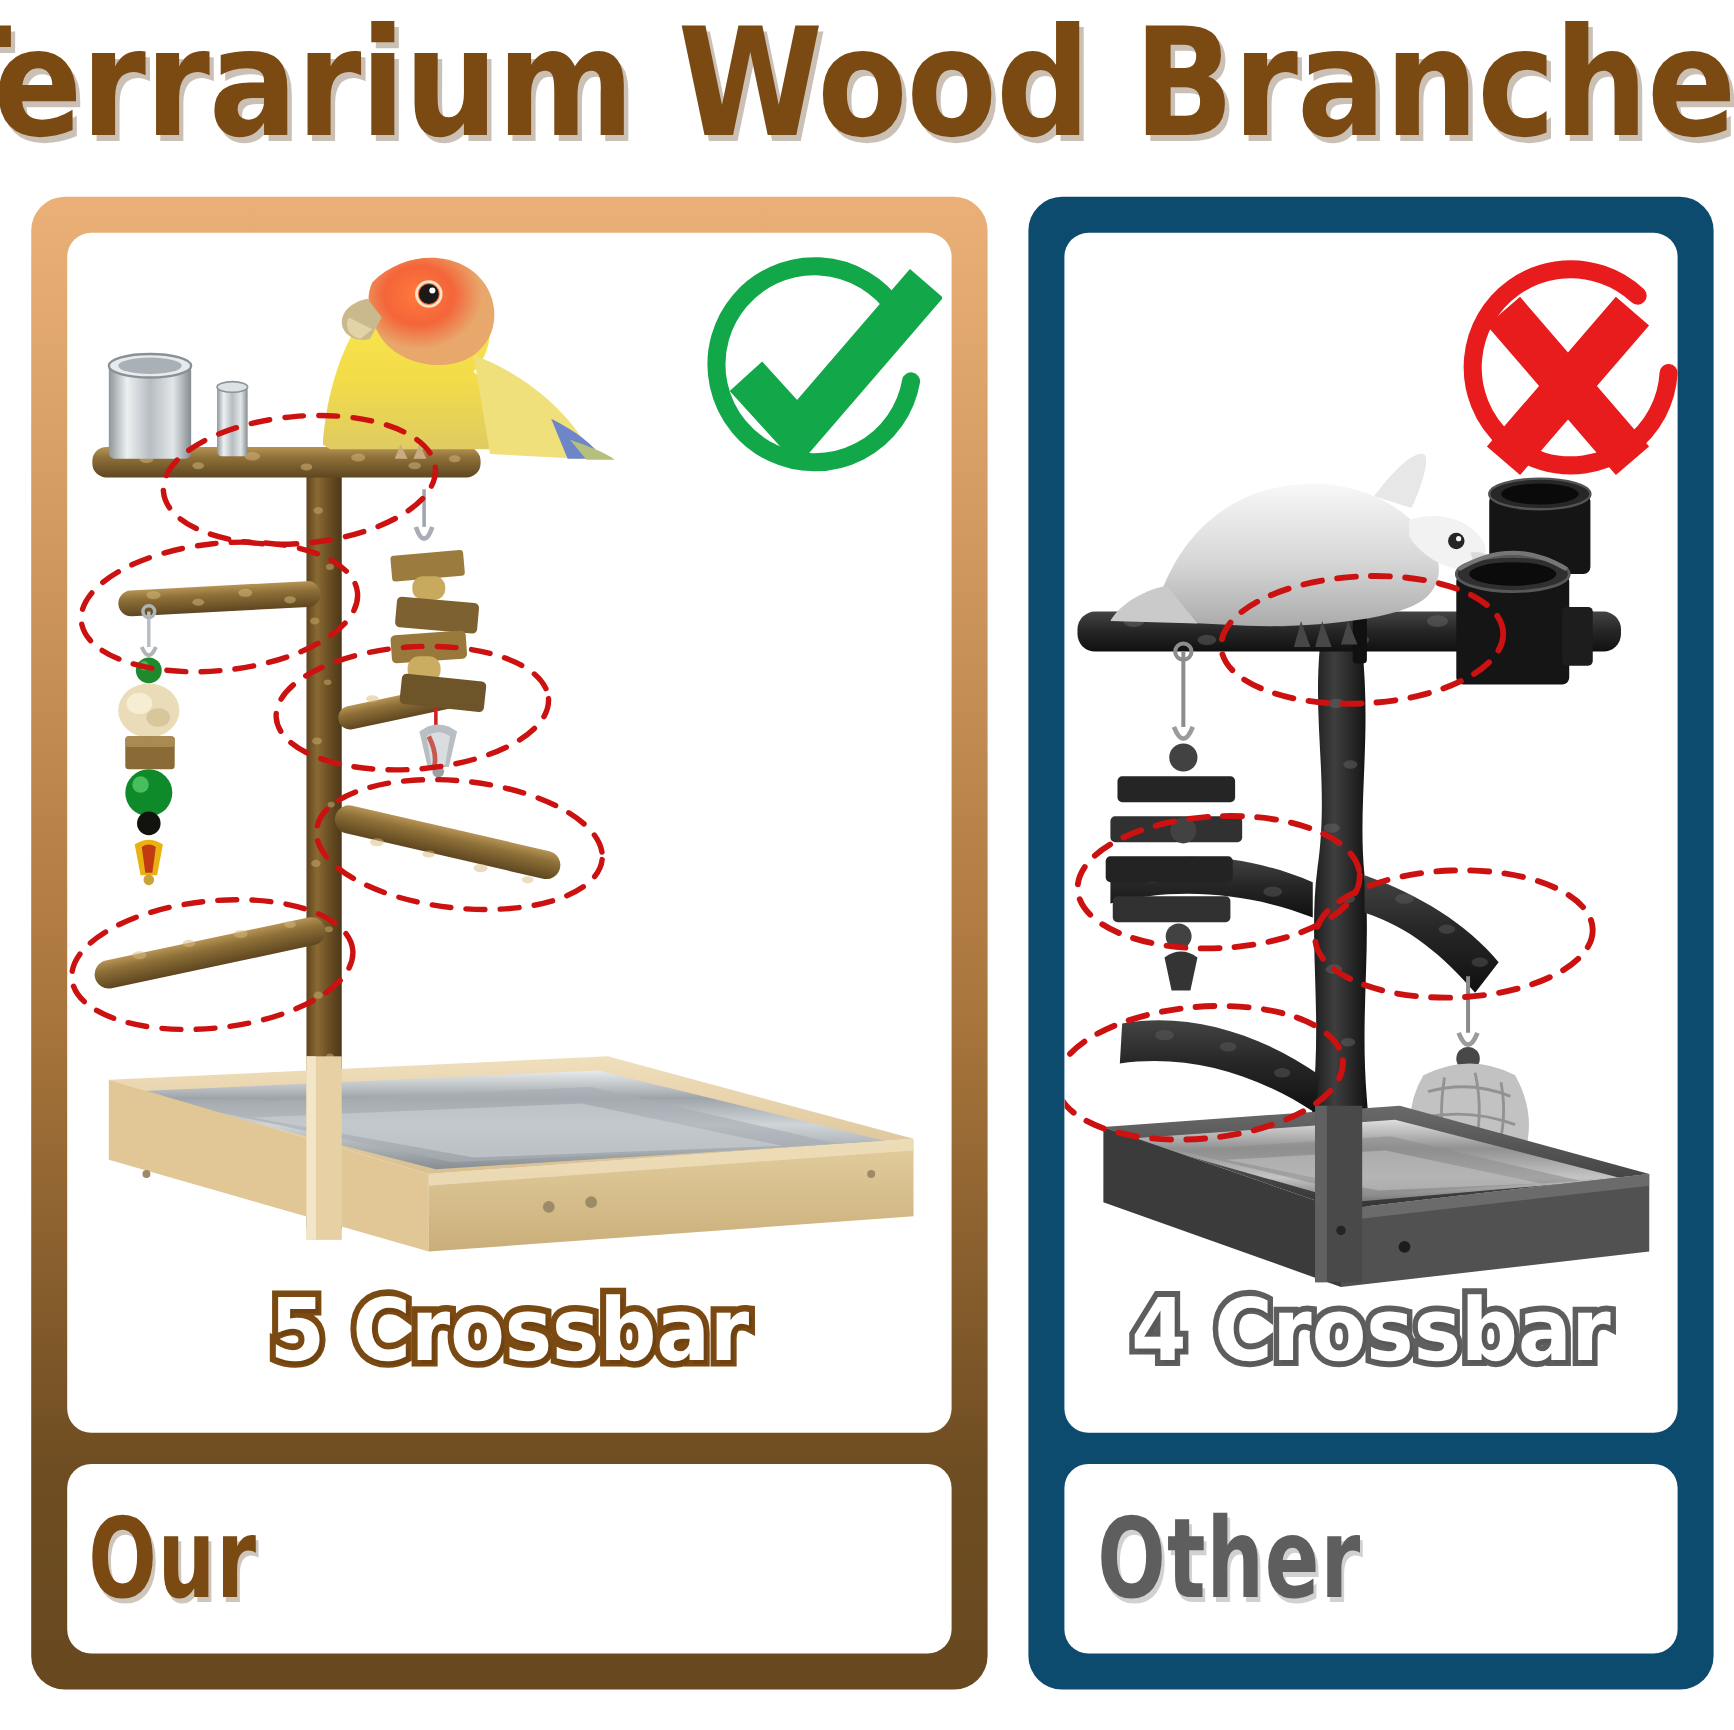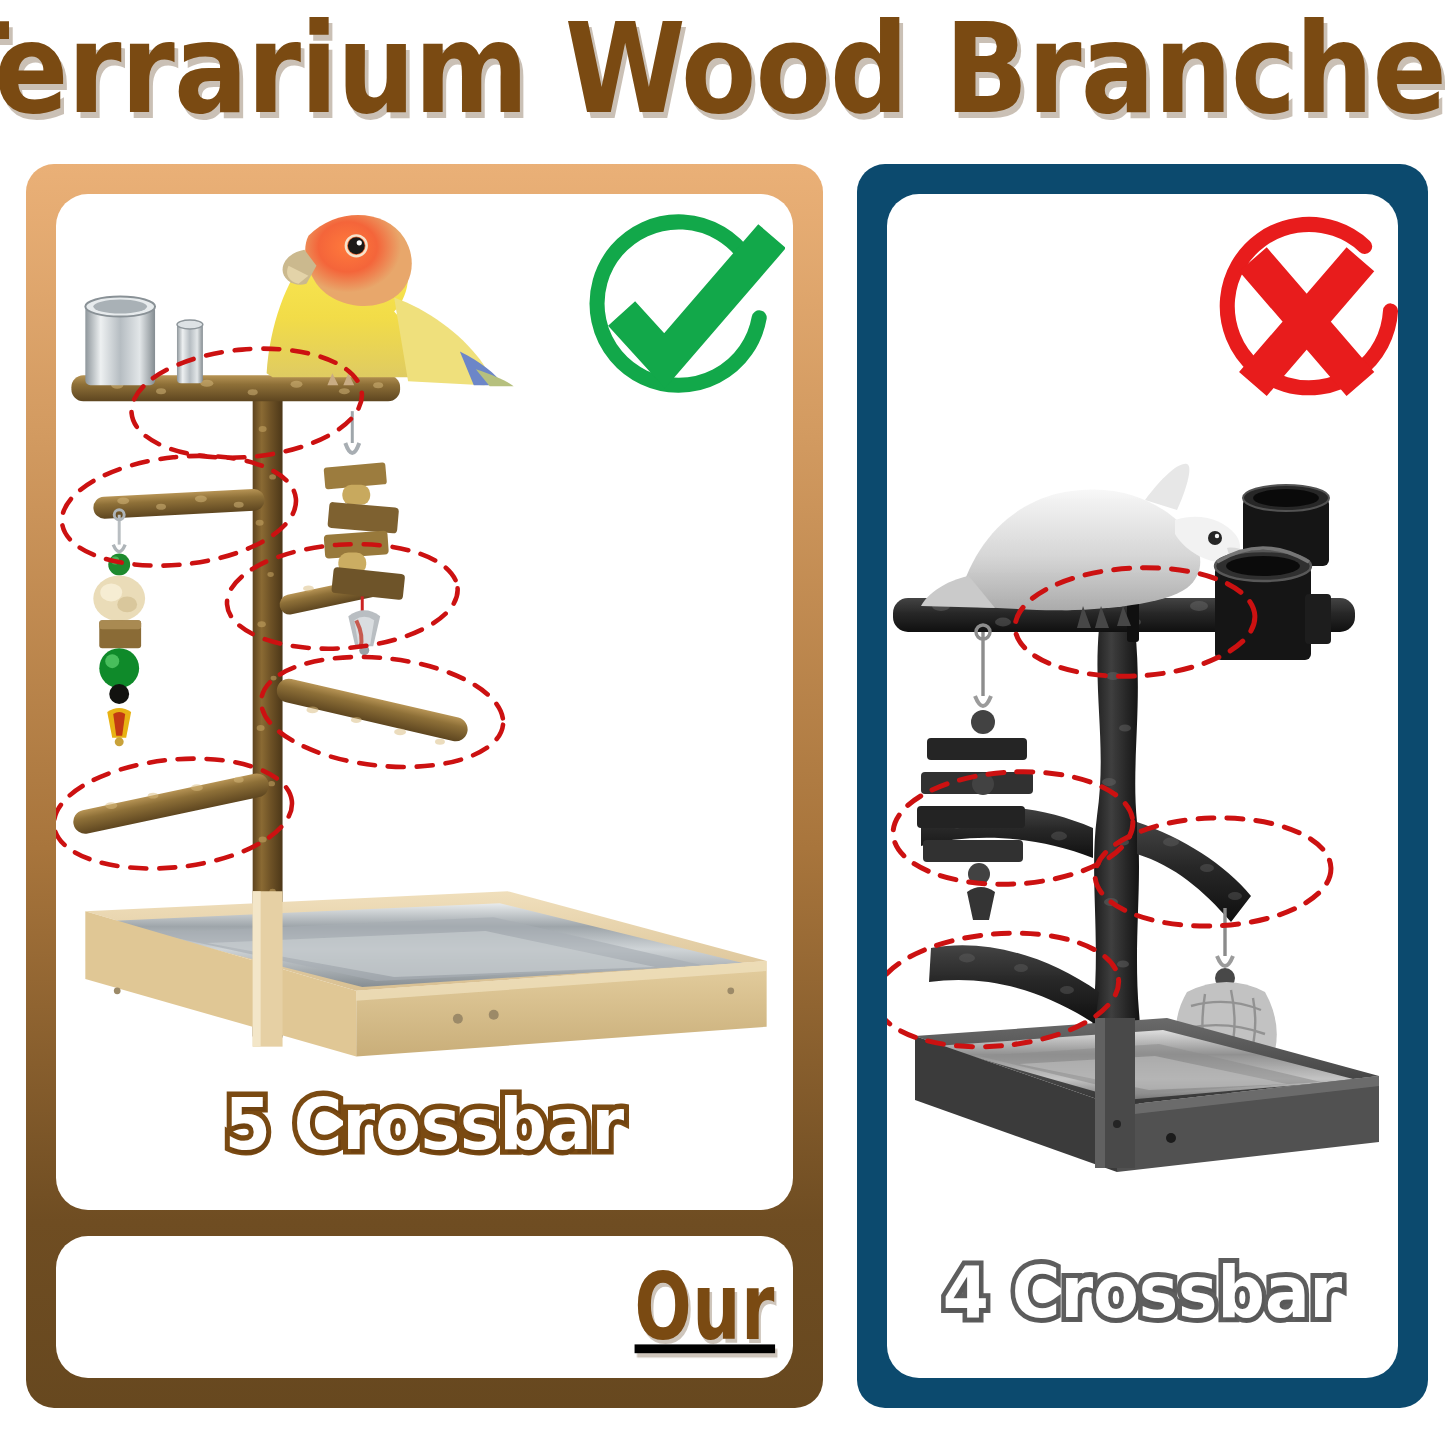--- a/index.html
+++ b/index.html
@@ -46,32 +46,31 @@
     background: linear-gradient(180deg, #EAB077 0%, #D29A60 22%, #A8753C 55%, #6F4D22 85%, #67481F 100%);
   }
   #panel-other {
     left: 857px; top: 164px;
     width: 571px; height: 1244px;
     background: #0c4a6e;
   }
 
   .card {
     background: #ffffff;
-    border-radius: 32px;
+    border-radius: 20px;
     position: relative;
     overflow: visible;
-    text-decoration: underline;
   }
   .card-main { flex: 1 1 auto; overflow: visible; }
   .card-foot {
-    height: 142px;
+    height: 158px;
     margin-top: 26px;
     display: flex;
     align-items: center;
-    justify-content: flex-end;
+    justify-content: flex-start;
     overflow: hidden;
   }
 
   .clipper { position:absolute; inset:0; border-radius:20px; overflow:hidden; }
 
   
   .foot-label {
     font-family: "DejaVu Sans", sans-serif;
     font-weight: bold;
     font-size: 84px;
@@ -507,13 +506,16 @@
     </div>
 
     <svg class="badge" id="badge-x" viewBox="0 0 100 100">
       <path d="M78 16 A38 38 0 1 0 90 46" fill="none" stroke="#E81C1C" stroke-width="7" stroke-linecap="round"></path>
       <path d="M26 22 L76 80 M76 22 L26 80" fill="none" stroke="#E81C1C" stroke-width="17" stroke-linecap="butt"></path>
     </svg>
 
     <div class="cb-caption" id="cb-other">4 Crossbar</div>
   </div>
 
+  <div class="card card-foot">
+    <span class="foot-label" id="other-label">Other</span>
+  </div>
 </div>
 
 </body></html>

